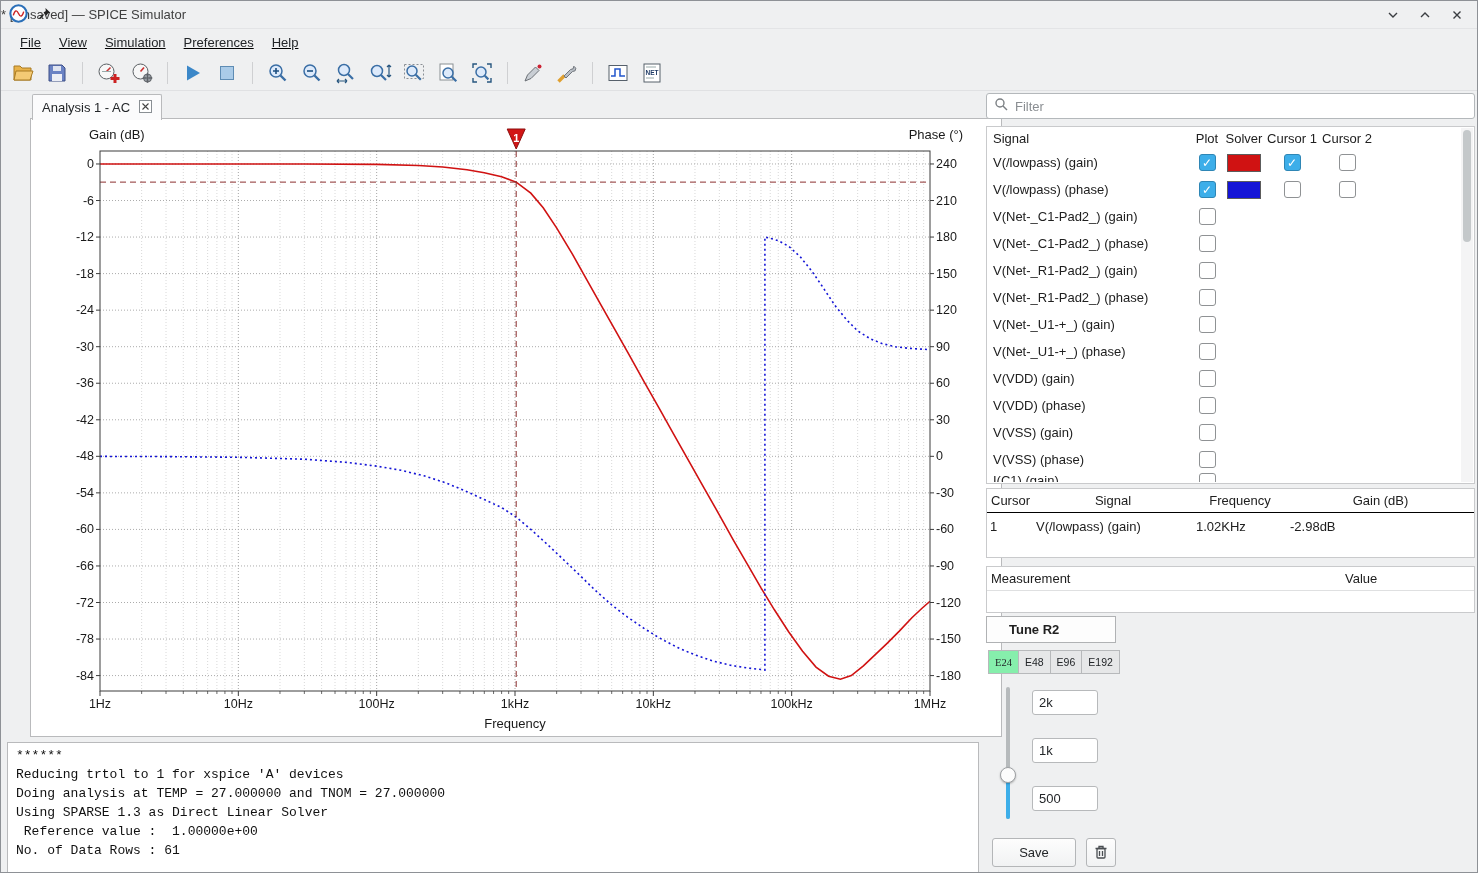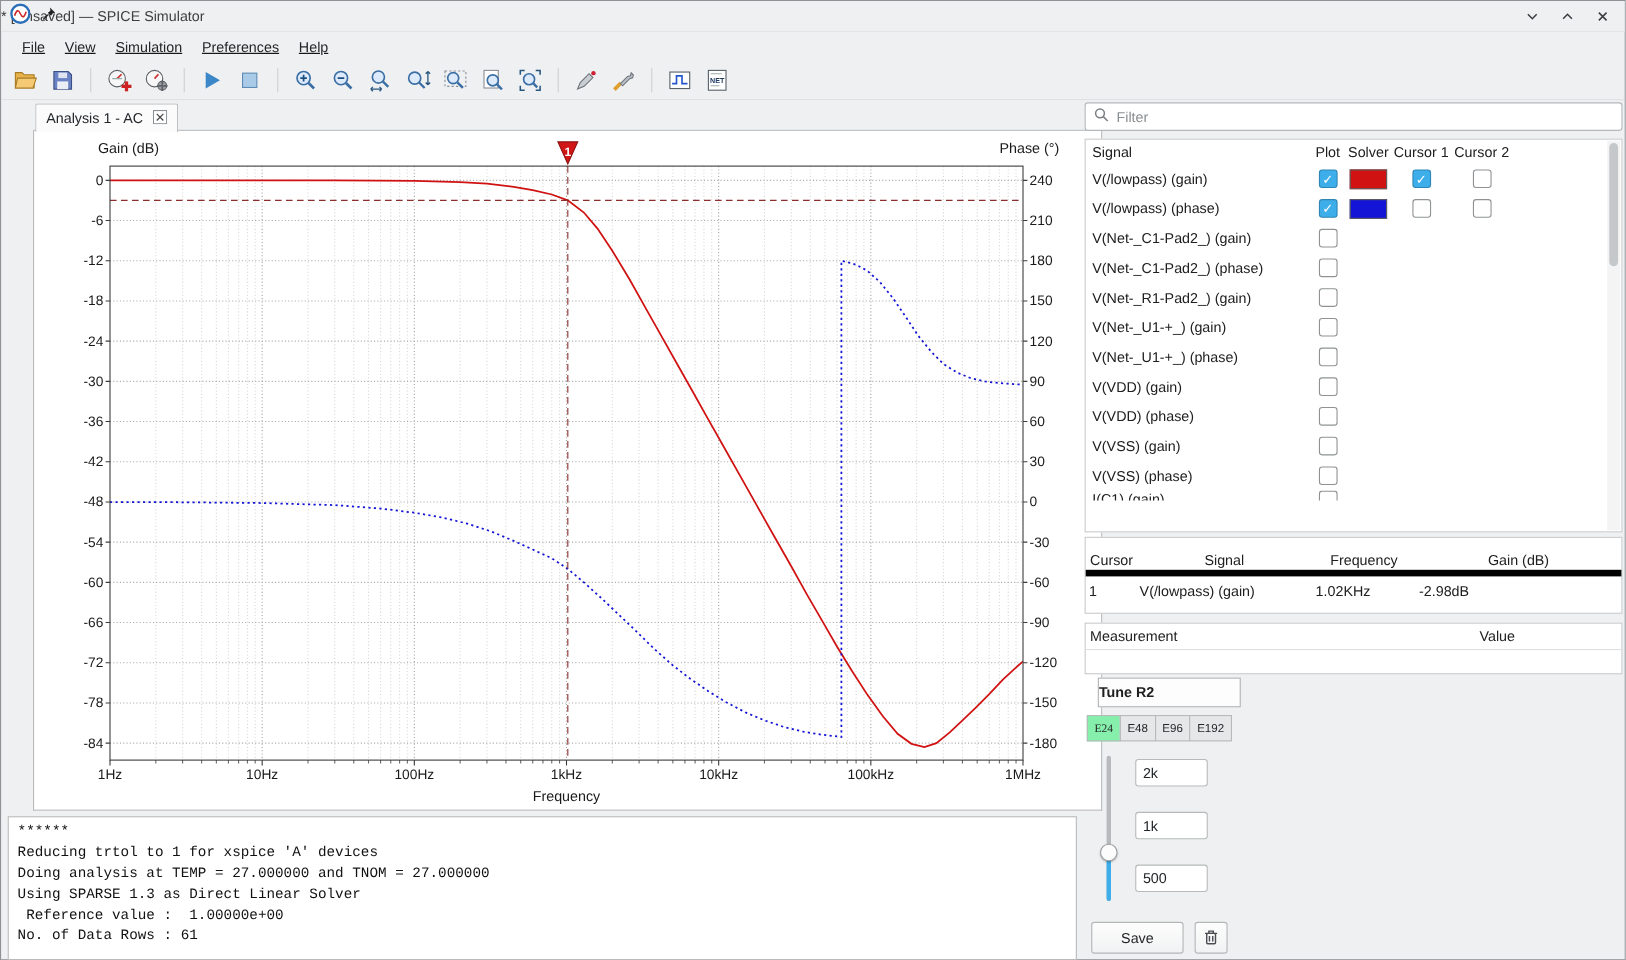--- a/index.html
+++ b/index.html
@@ -53,34 +53,34 @@
   .sname{padding-left:6px;white-space:nowrap;}
   .scell{display:flex;align-items:center;justify-content:center;height:100%;}
   .cb{width:17px;height:17px;border:1px solid #8f9294;border-radius:3px;background:#fff;display:flex;align-items:center;justify-content:center;font-size:12px;color:#fff;}
   .cb.checked{background:#3daee9;border-color:#2e86b5;}
   .cb.checked::after{content:"✓";}
   .swatch{width:34px;height:18px;border:1px solid #5c5c5c;}
   .sb{position:absolute;right:1px;top:1px;width:12px;bottom:1px;background:#f4f4f5;}
   .sb-thumb{position:absolute;top:2px;left:2px;width:8px;height:112px;background:#c4c8ca;border-radius:4px;}
 
   .cursors{position:absolute;top:395px;left:0;width:489px;height:70px;background:#fff;border:1px solid #c9cacc;font-size:13px;color:#202020;}
-  #cursor-header{display:grid;grid-template-columns:46px 160px 94px 1fr;height:24px;align-items:center;border-bottom:6px solid #000000;margin-top:11px;}
+  #cursor-header{display:grid;grid-template-columns:46px 160px 94px 1fr;height:24px;align-items:center;border-bottom:1px solid #000000;}
   .chc{text-align:center;white-space:nowrap;}
   .chc0{text-align:left;padding-left:4px;}
   .crow{display:grid;grid-template-columns:46px 160px 94px 1fr;height:26px;align-items:center;}
   .ccell{text-align:left;padding-left:3px;white-space:nowrap;}
 
   .measure{position:absolute;top:473px;left:0;width:489px;height:47px;background:#fff;border:1px solid #c9cacc;font-size:13px;color:#202020;}
   #meas-header{display:grid;grid-template-columns:320px 1fr;height:24px;align-items:center;border-bottom:1px solid #dfe0e1;gap:36px;}
   .mhc0{padding-left:4px;}
   .mhc1{padding-left:2px;}
 
   
   .tune{position:absolute;top:523px;left:0;right:0;bottom:0;}
-  .tune-title{position:absolute;top:0;left:12px;width:130px;height:27px;border:1px solid #b0b2b4;background:#fdfdfd;font-weight:bold;font-size:13px;color:#202020;display:flex;align-items:center;padding-left:0;}
+  .tune-title{position:absolute;top:0;left:0;width:130px;height:27px;border:1px solid #b0b2b4;background:#fdfdfd;font-weight:bold;font-size:13px;color:#202020;display:flex;align-items:center;padding-left:22px;}
   .eseries{position:absolute;top:34px;left:3px;display:flex;}
   .etab{height:24px;padding:0 6px;font-size:10.5px;color:#232629;display:flex;align-items:center;border:1px solid #b7b9bb;background:#e6e7e8;margin-left:-1px;}
   .etab.active{background:#86efac;font-family:Liberation Serif, serif;}
   .slider{position:absolute;left:13px;top:71px;width:18px;height:132px;}
   .track{position:absolute;left:7px;top:0;width:4px;height:132px;background:#b6babc;border-radius:2px;}
   .track-fill{position:absolute;left:7px;top:88px;width:4px;height:44px;background:#3daee9;border-radius:2px;}
   .handle{position:absolute;left:1px;top:80px;width:16px;height:16px;border-radius:50%;background:#fcfcfc;border:1px solid #9da0a3;box-shadow:0 1px 2px rgba(0,0,0,.25);}
   .tfield{position:absolute;left:46px;width:66px;height:25px;border:1px solid #b7b9bb;border-radius:3px;background:#fff;font-size:13px;font-family:inherit;color:#232629;padding-left:6px;outline:none;}
   .tf-max{top:74px;} .tf-cur{top:122px;} .tf-min{top:170px;}
   .save-btn{position:absolute;left:6px;top:222px;width:84px;height:29px;border:1px solid #b4b6b8;border-radius:3px;background:linear-gradient(#fdfdfd,#f1f2f3);font-size:13px;font-family:inherit;color:#232629;}
@@ -559,20 +559,29 @@
             <div class="srow">
               <div class="sname">V(Net-_R1-Pad2_) (gain)</div>
               <div class="scell">
                 <div class="cb"></div>
               </div>
               <div class="scell"></div>
               <div class="scell"></div>
               <div class="scell"></div>
             </div>
             <div class="srow">
+              <div class="sname">V(Net-_R1-Pad2_) (phase)</div>
+              <div class="scell">
+                <div class="cb"></div>
+              </div>
+              <div class="scell"></div>
+              <div class="scell"></div>
+              <div class="scell"></div>
+            </div>
+            <div class="srow">
               <div class="sname">V(Net-_U1-+_) (gain)</div>
               <div class="scell">
                 <div class="cb"></div>
               </div>
               <div class="scell"></div>
               <div class="scell"></div>
               <div class="scell"></div>
             </div>
             <div class="srow">
               <div class="sname">V(Net-_U1-+_) (phase)</div>

